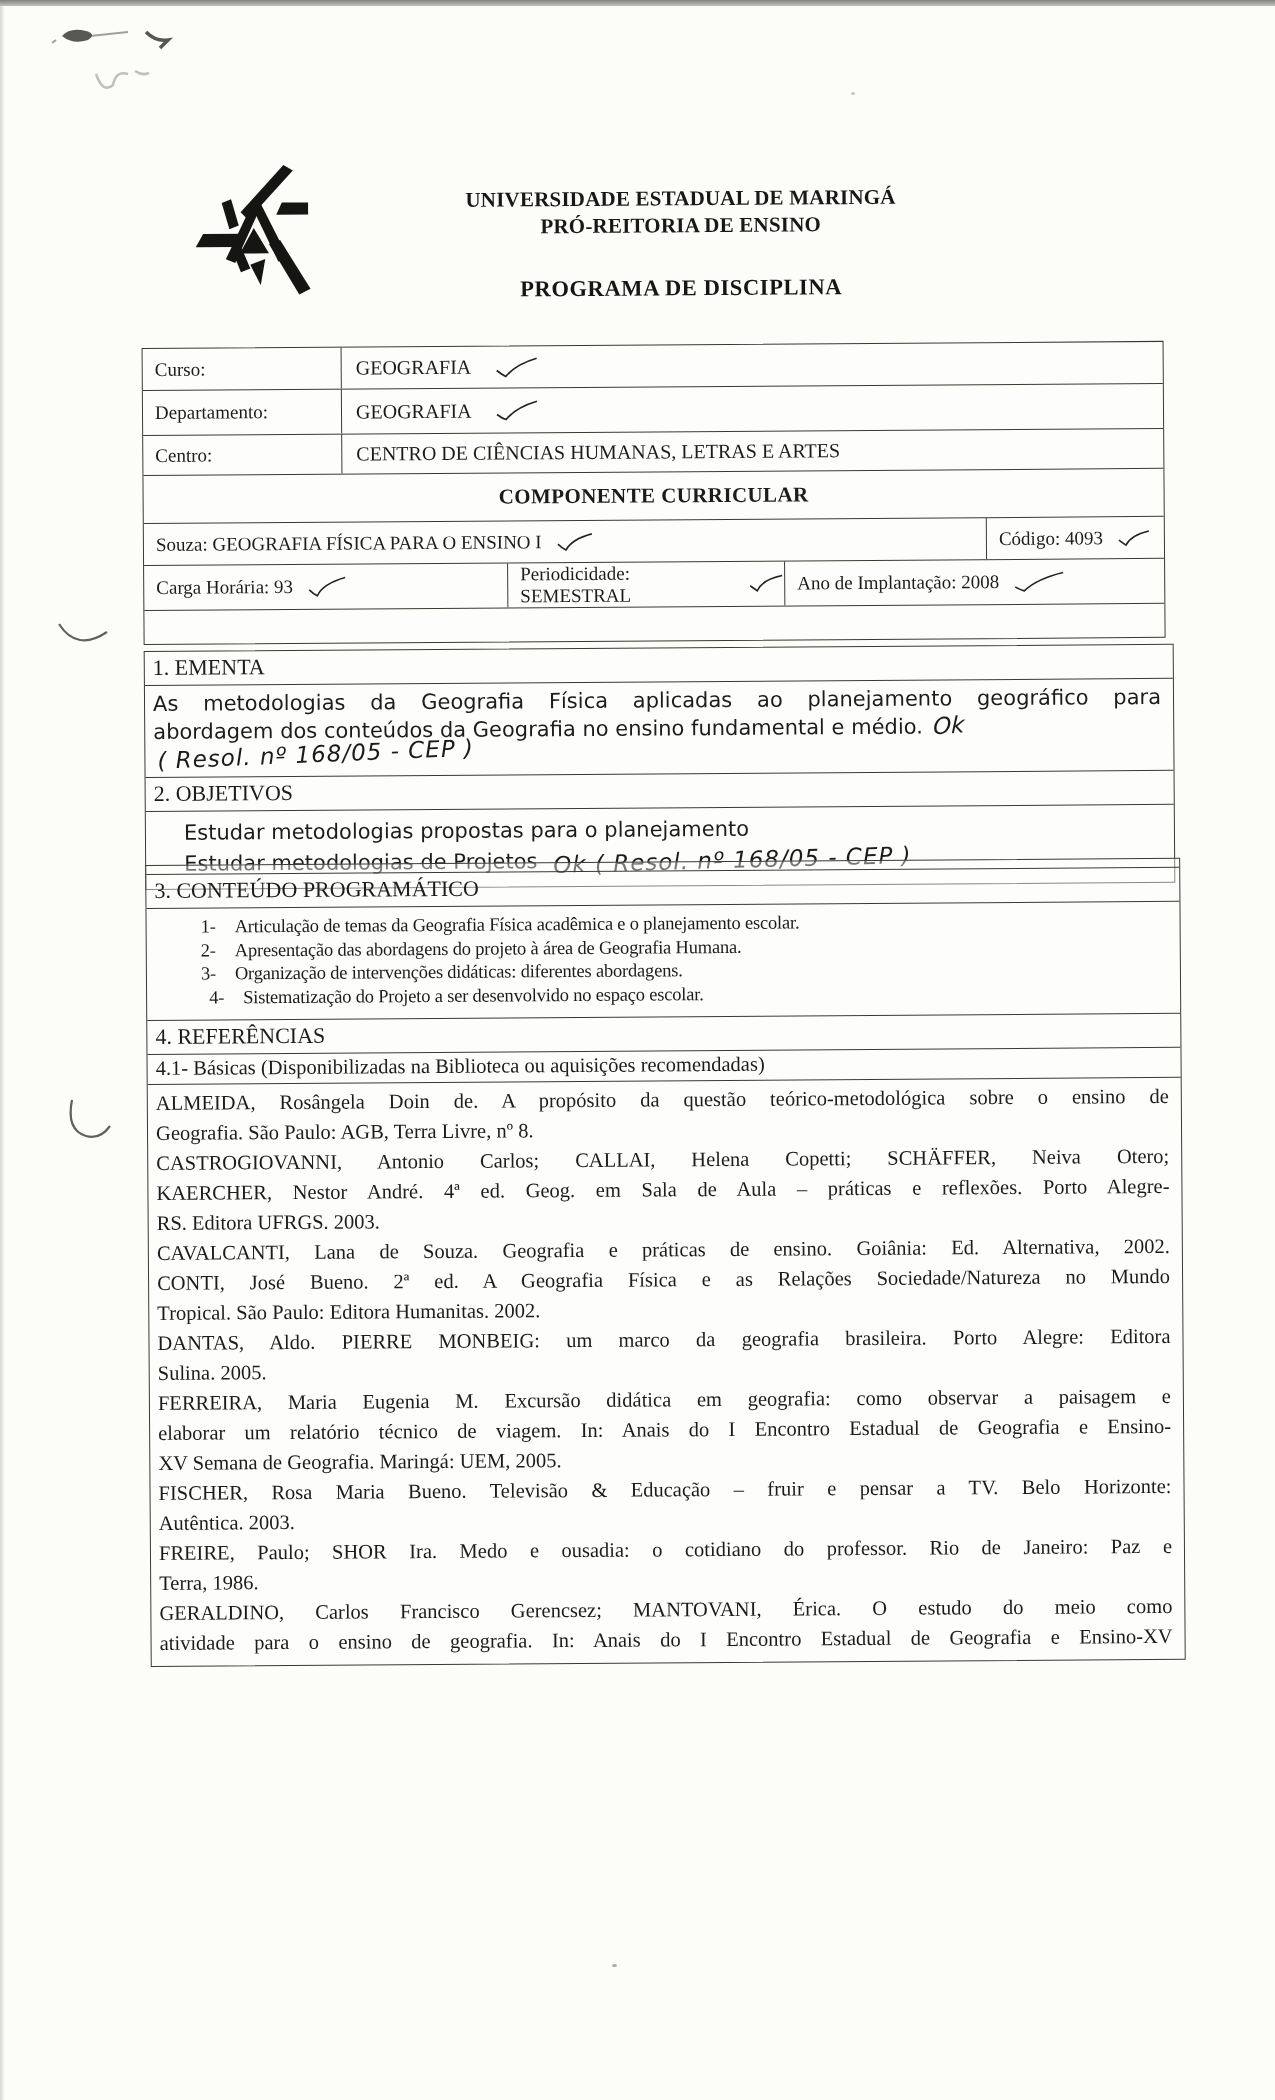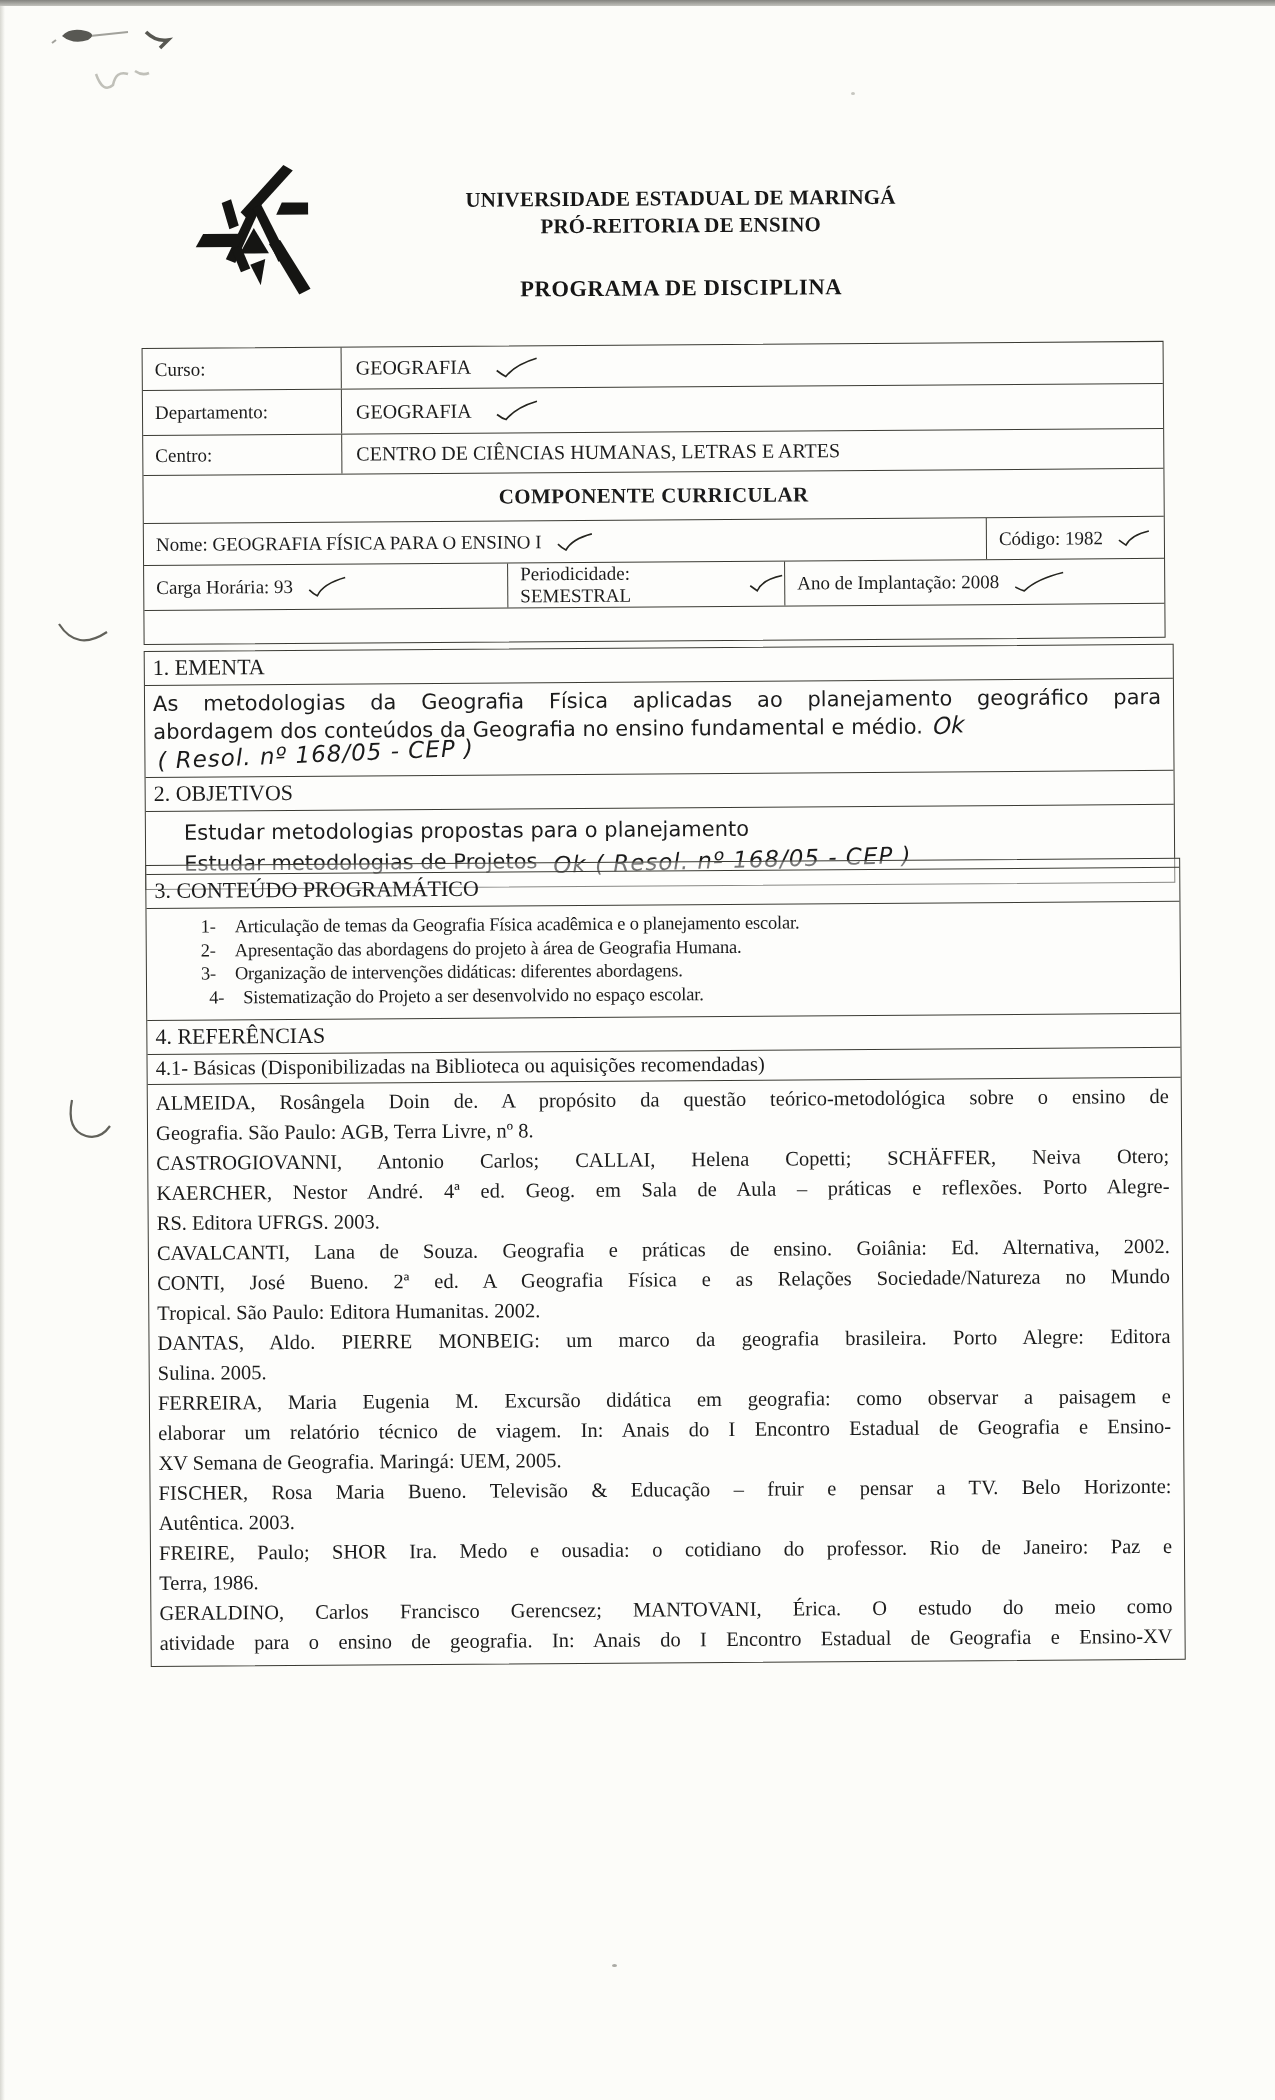--- a/index.html
+++ b/index.html
@@ -148,29 +148,29 @@
       <div class="val">
         <span>CENTRO DE CIÊNCIAS HUMANAS, LETRAS E ARTES</span>
       </div>
     </div>
     <div class="row r-comp">
       <span>COMPONENTE CURRICULAR</span>
     </div>
     <div class="row r-nome">
       <div class="cell c-nome">
         <span>
-          <span>Nome:</span>
+          <span>Souza:</span>
           <span>GEOGRAFIA FÍSICA PARA O ENSINO I</span>
         </span>
         <svg class="check" width="38" height="20" viewBox="0 0 38 20">
           <path d="M2 12 q4 4 8 6 Q16 7 36 2" stroke="#25251f" stroke-width="1.6" fill="none"></path>
         </svg>
       </div>
       <div class="cell c-cod">
-        <span>Código: 1982</span>
+        <span>Código: 4093</span>
         <svg class="check" width="34" height="18" viewBox="0 0 34 18">
           <path d="M2 11 q4 3 7 5 Q14 6 32 2" stroke="#25251f" stroke-width="1.6" fill="none"></path>
         </svg>
       </div>
     </div>
     <div class="row r-carga">
       <div class="cell c-ch">
         <span>Carga Horária: 93</span>
         <svg class="check" width="40" height="22" viewBox="0 0 40 22">
           <path d="M2 14 q4 4 8 6 Q16 8 38 2" stroke="#25251f" stroke-width="1.6" fill="none"></path>

